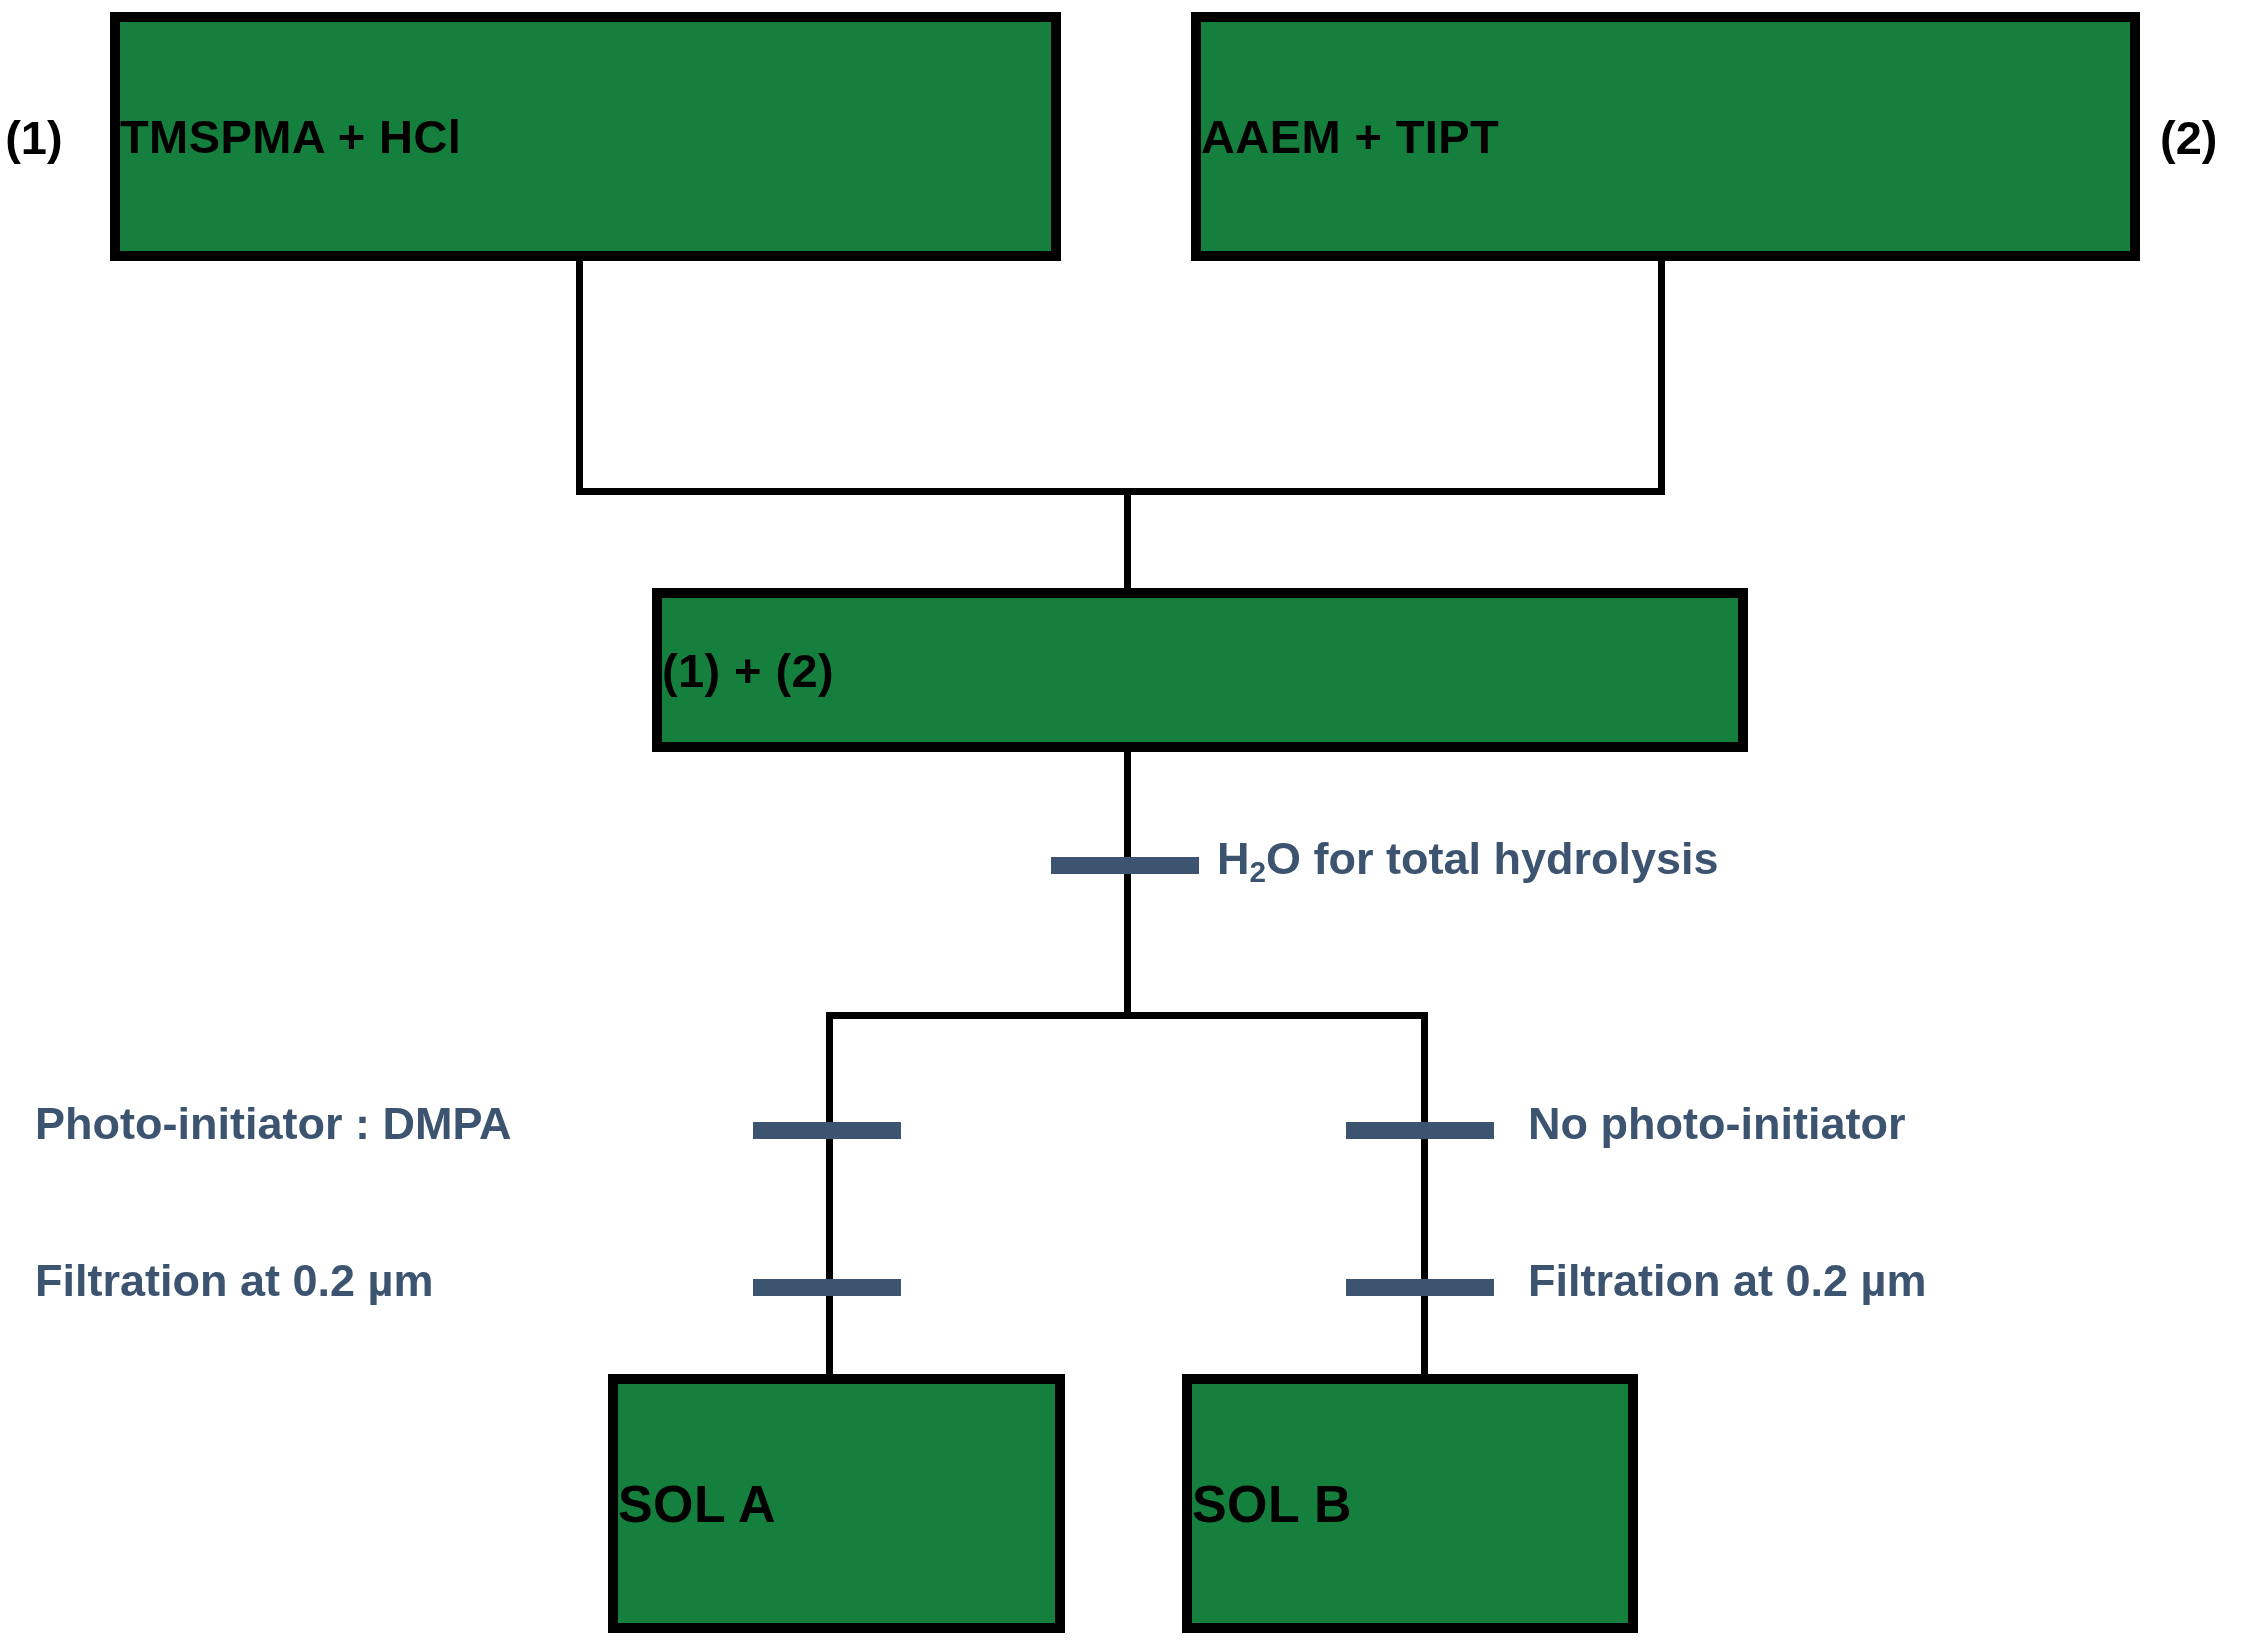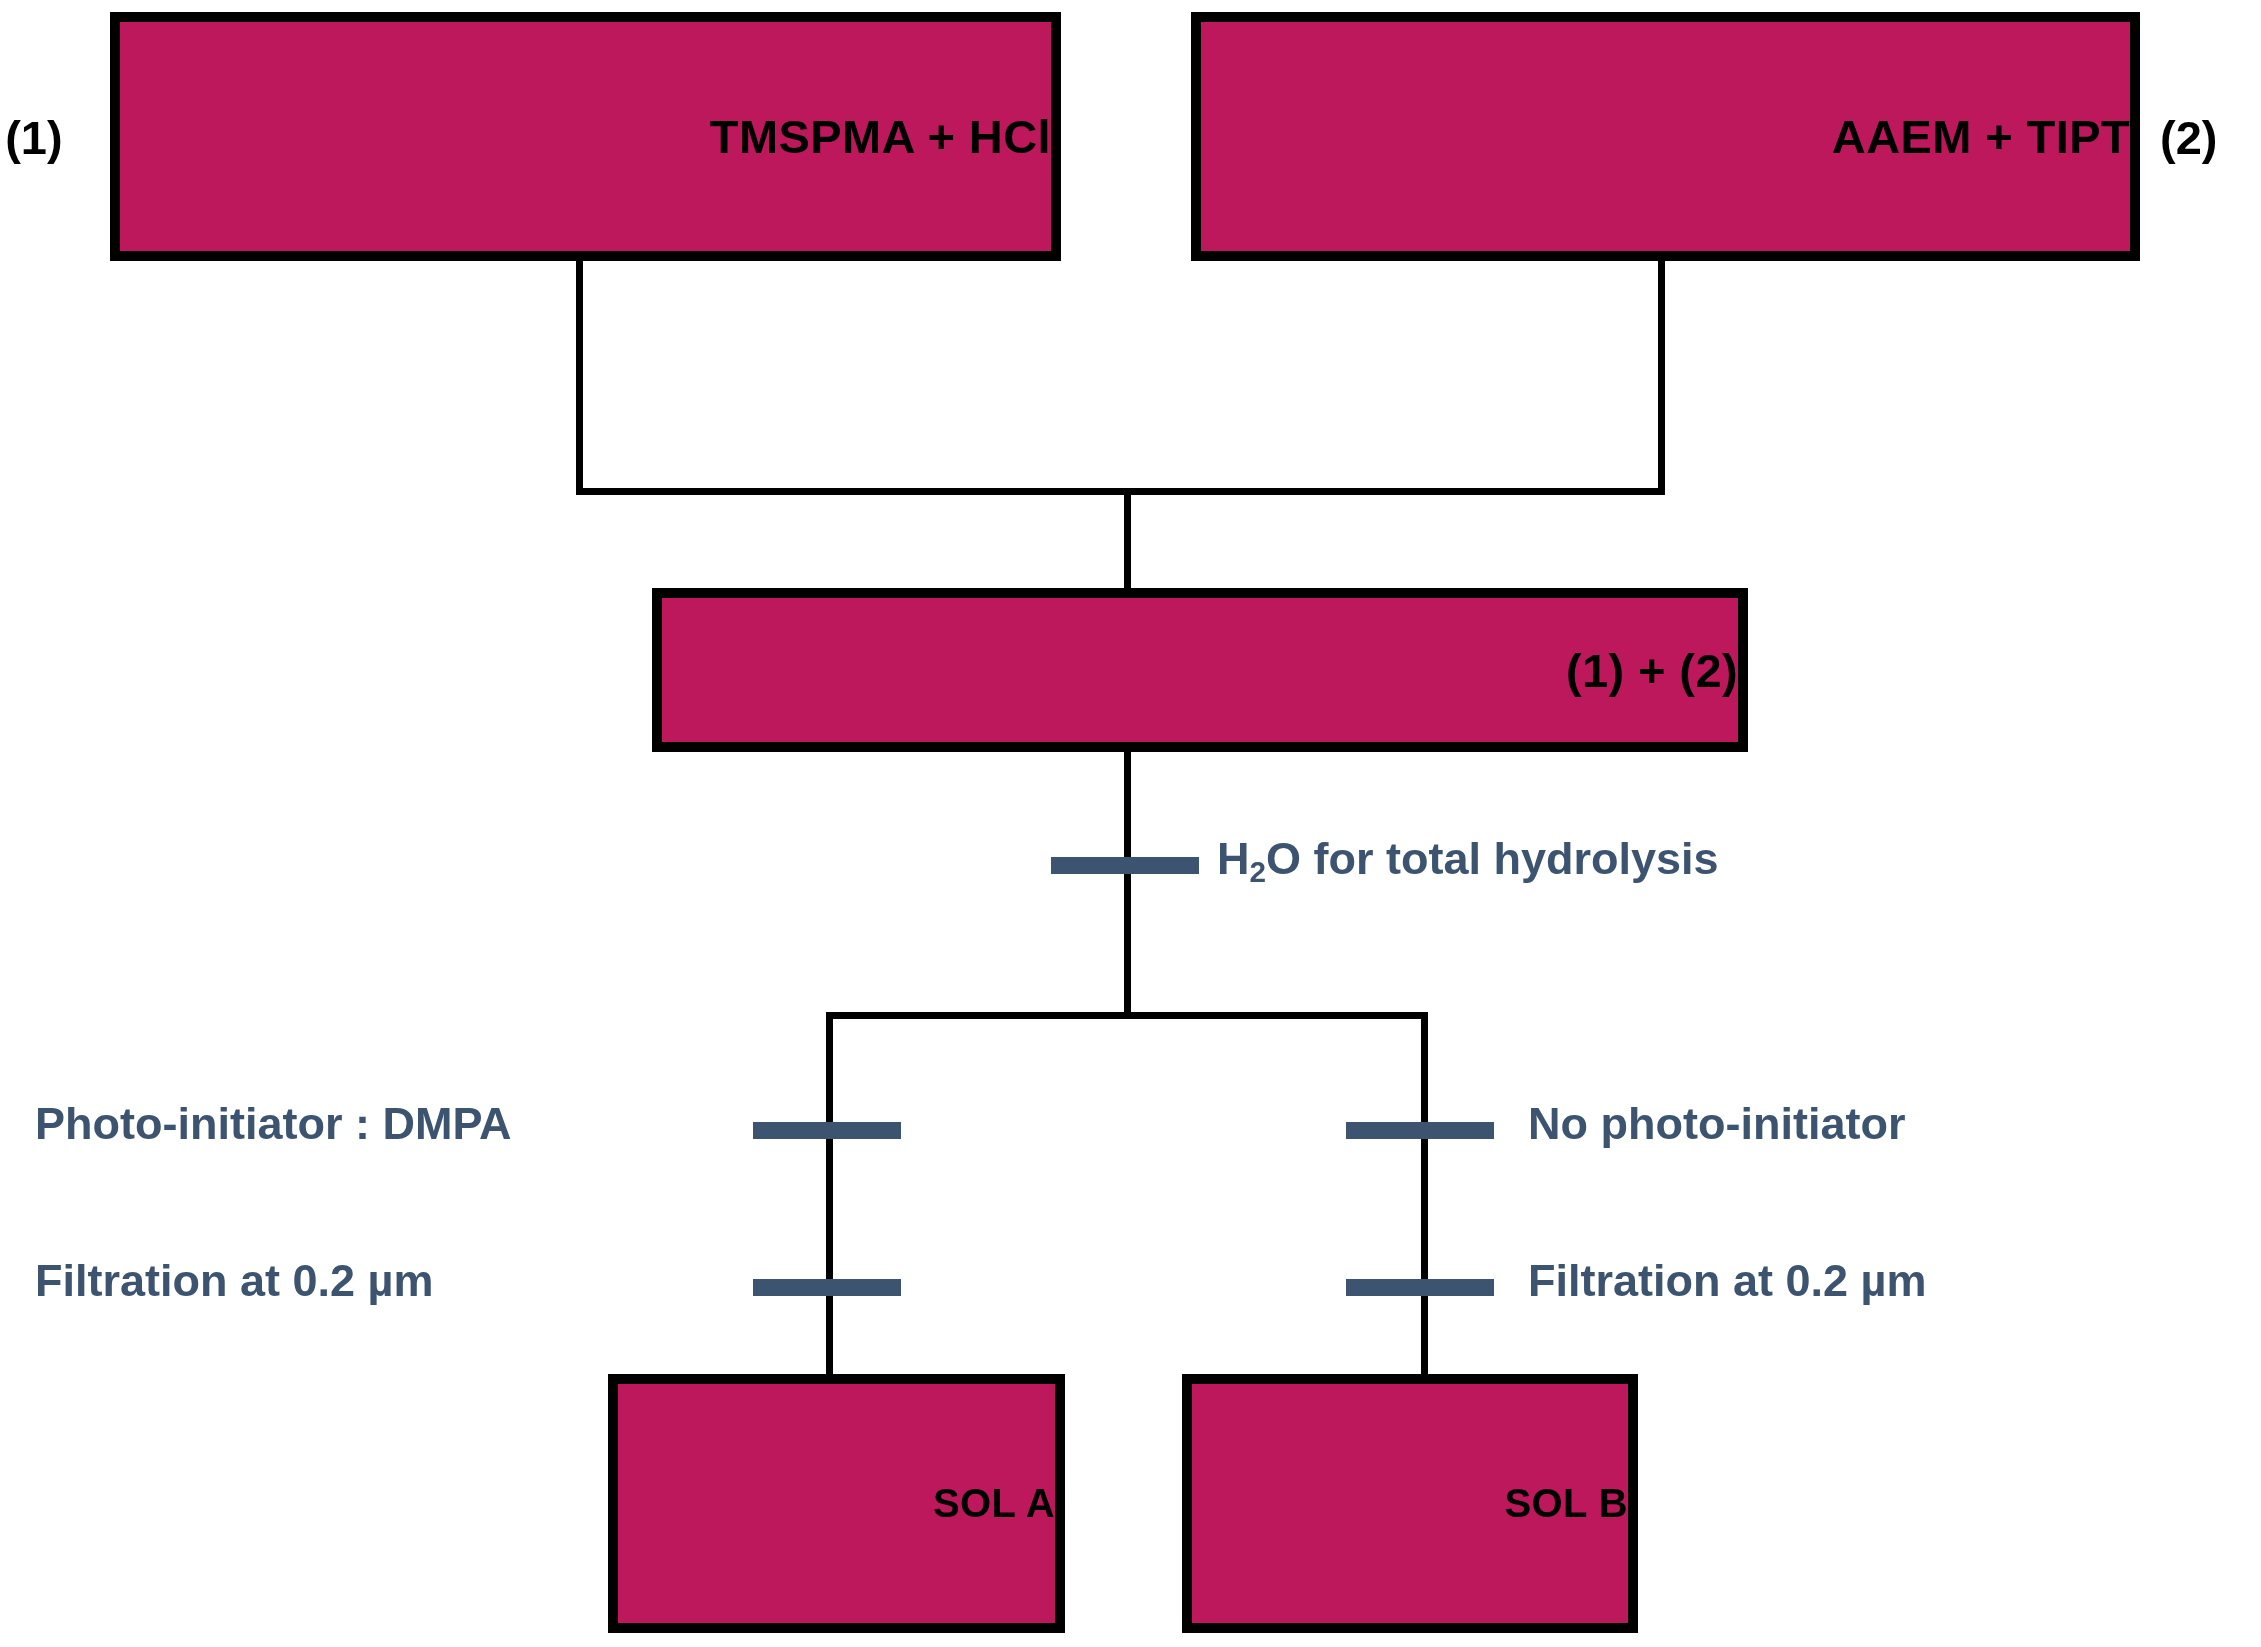--- a/index.html
+++ b/index.html
@@ -13,45 +13,45 @@
     height: 1648px;
     background: #ffffff;
     font-family: "Liberation Sans", sans-serif;
     overflow: hidden;
   }
 
   
   .box {
     position: absolute;
     box-sizing: border-box;
-    background: #be185d;
+    background: #15803d;
     border: 10.4px solid #000000;
     display: flex;
     align-items: center;
-    justify-content: flex-end;
+    justify-content: flex-start;
     z-index: 3;
   }
   .box-label {
     font-weight: bold;
     color: #000000;
     letter-spacing: 0.4px;
     white-space: nowrap;
   }
 
   #box-tmspma { left: 110px;  top: 12px;   width: 951px; height: 249px; }
   #box-aaem   { left: 1191px; top: 12px;   width: 949px; height: 249px; }
   #box-sum    { left: 652px;  top: 588px;  width: 1096px; height: 164px; }
   #box-sol-a  { left: 608px;  top: 1374px; width: 457px;  height: 259px; }
   #box-sol-b  { left: 1182px; top: 1374px; width: 456px;  height: 259px; }
 
   #box-tmspma .box-label,
   #box-aaem .box-label { font-size: 47px; }
   #box-sum .box-label  { font-size: 47px; }
   #box-sol-a .box-label,
-  #box-sol-b .box-label { font-size: 40px; font-weight: bold; }
+  #box-sol-b .box-label { font-size: 52px; font-weight: bold; }
 
   
   .step-tag {
     position: absolute;
     font-size: 47px;
     font-weight: bold;
     color: #000000;
     white-space: nowrap;
     z-index: 4;
   }

